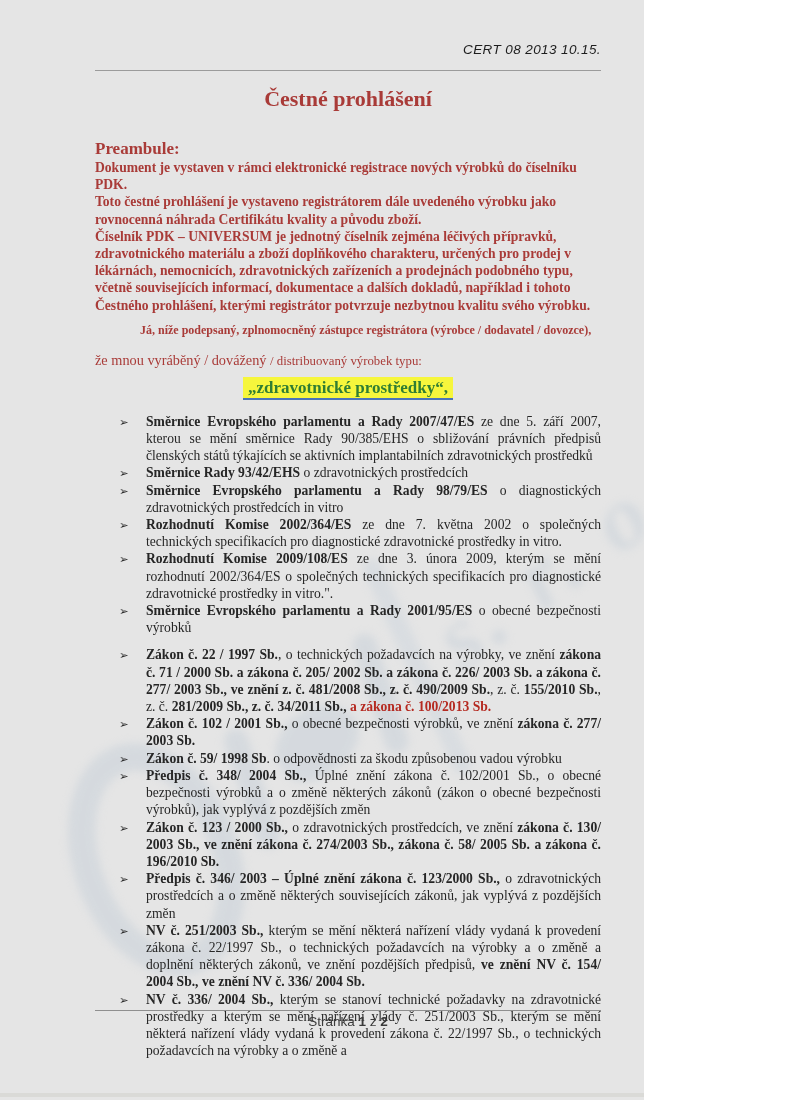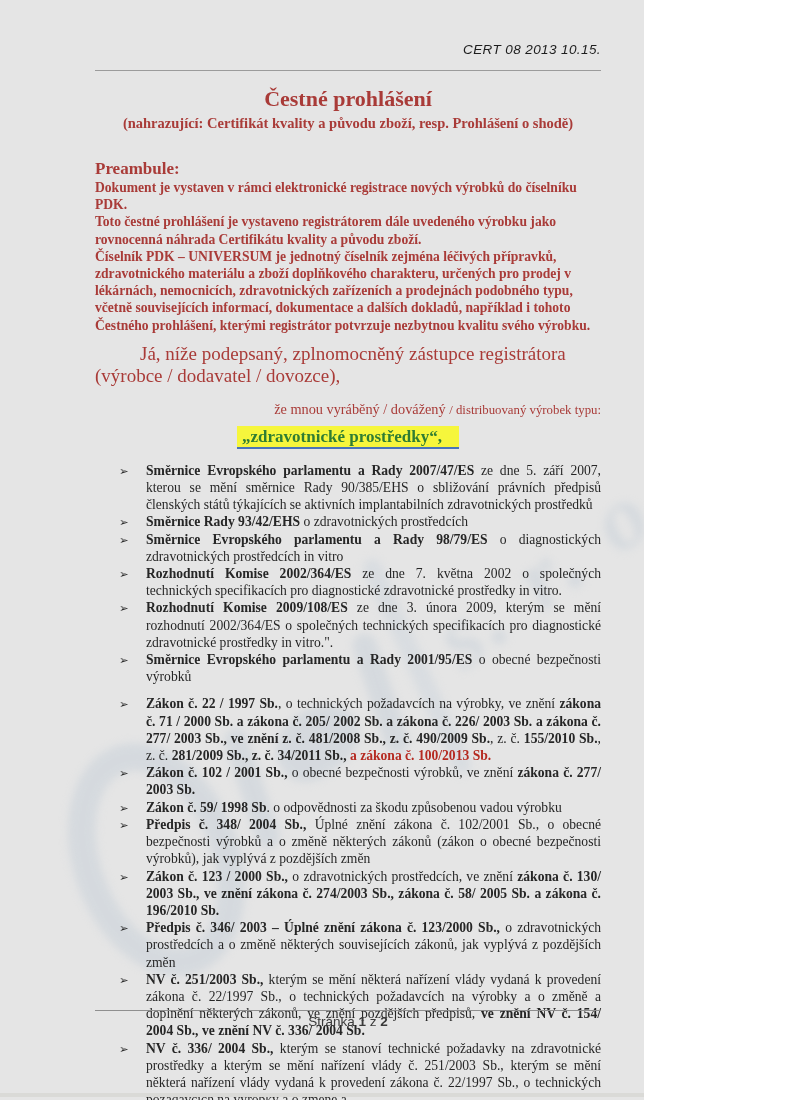--- a/index.html
+++ b/index.html
@@ -16,28 +16,28 @@
     font-size:13.5px; color:#1d1d1d; letter-spacing:0.4px;
   }
   .rule {border:none; border-top:1.6px solid #9b9b9b; margin:13px 0 0 0;}
 
   .title {text-align:center; color:#a93b38; font-weight:bold; font-size:22px; margin-top:15px;}
   .subtitle {text-align:center; color:#a93b38; font-weight:bold; font-size:14.5px; margin-top:3px;}
 
   .preamble-heading {color:#a93b38; font-weight:bold; font-size:17px; margin-top:27px;}
   .preamble p {color:#a93b38; font-weight:bold; font-size:13.6px; line-height:17.2px; margin:0;}
 
-  .intro {color:#a93b38; font-size:19px; margin-top:9px; text-indent:45px;}
+  .intro {color:#a93b38; font-size:12px; margin-top:9px; text-indent:45px;font-weight:bold;}
   .verb  {text-align:center; color:#a93b38; font-weight:bold; font-size:15px; margin-top:18px;}
-  .product-line {margin-top:14px; font-size:14.3px; color:#a93b38;text-align:right;}
+  .product-line {margin-top:14px; font-size:14.3px; color:#a93b38;}
   .product-line .part2 {font-size:12.8px;}
   .product-type-wrap {text-align:center; margin-top:8px;}
   .product-type {
     display:inline-block; background:#f6f63c; color:#2f7d33;
-    font-weight:bold; font-size:17px; padding:1px 17px 0 5px;
+    font-weight:bold; font-size:17px; padding:1px 5px 0 5px;
     border-bottom:2px solid #4a74b8;
   }
   .req-intro {margin-top:15px; font-size:14.3px; color:#1f1f1f;}
 
   ul.reqs {list-style:none; margin:13px 0 0 24px; padding:0;}
   ul.reqs li {position:relative; padding-left:27px; font-size:13.6px; line-height:17.2px; text-align:justify;}
   ul.reqs li .arrow {position:absolute; left:0; top:1px; font-size:11.5px; color:#2b2b2b;}
   ul.reqs.second {margin-top:10px;}
   .seg-n {font-weight:normal;}
   .seg-b {font-weight:bold;}
@@ -78,21 +78,20 @@
     <span class="wm-slash"></span>
     <span class="wm-text">s. r. o.</span>
   </div>
 
   <div class="content">
 
     <div class="header-row">CERT  08 2013 10.15.</div>
     <hr class="rule">
 
     <div class="title">Čestné prohlášení</div>
-    <div class="subtitle">(nahrazující: Certifikát kvality a původu zboží, resp. Prohlášení o shodě)</div>
 
     <div class="preamble-heading">Preambule:</div>
     <div class="preamble">
       <p>Dokument je vystaven v rámci elektronické registrace nových výrobků do číselníku PDK.</p>
       <p>Toto čestné prohlášení je vystaveno registrátorem dále uvedeného výrobku jako rovnocenná náhrada Certifikátu kvality a původu zboží.</p>
       <p>Číselník PDK – UNIVERSUM je jednotný číselník zejména léčivých přípravků, zdravotnického materiálu a zboží doplňkového charakteru, určených pro prodej v lékárnách, nemocnicích, zdravotnických zařízeních a prodejnách podobného typu, včetně souvisejících informací, dokumentace a dalších dokladů, například i tohoto Čestného prohlášení, kterými registrátor potvrzuje nezbytnou kvalitu svého výrobku.</p>
     </div>
 
     <div class="intro">Já, níže podepsaný, zplnomocněný zástupce registrátora (výrobce / dodavatel / dovozce),</div>
 

